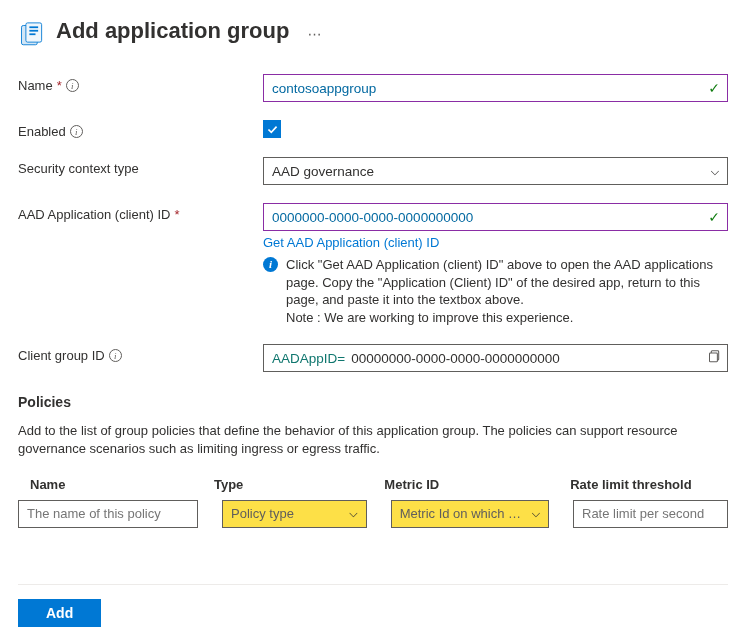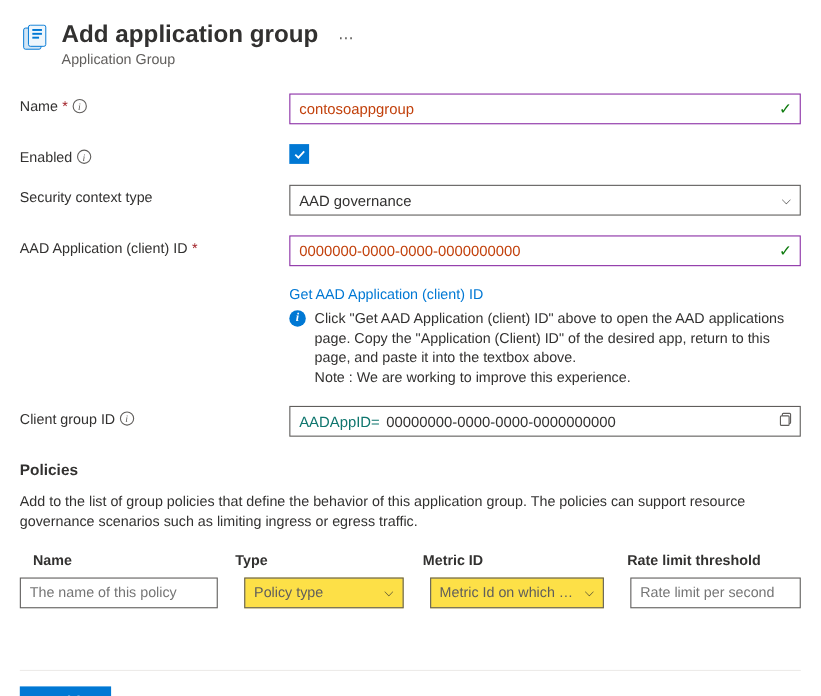--- a/index.html
+++ b/index.html
@@ -21,40 +21,40 @@
     .required { color: #a4262c; }
     .info-icon {
       display: inline-flex; align-items: center; justify-content: center;
       width: 13px; height: 13px; border: 1px solid #605e5c; border-radius: 50%;
       font-size: 9px; color: #605e5c; font-style: italic; font-family: serif;
       cursor: help;
     }
     .form-control { flex: 1; }
     .text-input {
       width: 100%; height: 28px; padding: 0 30px 0 8px;
-      border: 1px solid #8a2da5; font-size: 13.5px; color: #c2410c;
+      border: 1px solid #8a2da5; font-size: 13.5px; color: #0369a1;
       outline: none; position: relative;
     }
     .input-wrap { position: relative; }
     .input-check {
       position: absolute; right: 8px; top: 50%; transform: translateY(-50%);
       color: #107c10; font-size: 14px;
     }
     .checkbox {
       width: 18px; height: 18px; background: #0078d4; display: flex;
       align-items: center; justify-content: center; cursor: pointer;
     }
     .checkbox svg { width: 13px; height: 13px; }
     .select {
       width: 100%; height: 28px; padding: 0 8px; border: 1px solid #605e5c;
       font-size: 13.5px; color: #323130; display: flex; align-items: center;
       justify-content: space-between; cursor: pointer; background: #fff;
     }
     .chevron { font-size: 11px; color: #323130; }
-    .link { color: #0078d4; font-size: 13px; cursor: pointer; margin-top: 18px; display: block; }
+    .link { color: #0078d4; font-size: 13px; cursor: pointer; margin-top: 4px; display: block; }
     .info-box { display: flex; gap: 8px; margin-top: 6px; font-size: 13px; color: #323130; line-height: 1.35; }
     .info-box-icon {
       width: 15px; height: 15px; background: #0078d4; border-radius: 50%;
       color: #fff; display: flex; align-items: center; justify-content: center;
       font-size: 11px; font-weight: bold; font-style: italic; flex-shrink: 0;
       font-family: serif; margin-top: 1px;
     }
     .readonly-wrap { position: relative; width: 100%; }
     .readonly {
       width: 100%; height: 28px; border: 1px solid #605e5c;
@@ -98,21 +98,20 @@
     <svg viewBox="0 0 32 32">
         <rect x="4" y="4" width="18" height="22" rx="2" fill="#d2e6f6" stroke="#0078d4" stroke-width="1"></rect>
         <rect x="9" y="1" width="18" height="22" rx="2" fill="#eef6fc" stroke="#0078d4" stroke-width="1"></rect>
         <rect x="13" y="5" width="10" height="2" fill="#0078d4"></rect>
         <rect x="13" y="9" width="10" height="2" fill="#0078d4"></rect>
         <rect x="13" y="13" width="7" height="2" fill="#0078d4"></rect>
       </svg>
   </div>
   <div class="header-text">
     <h1>Add application group</h1>
-    <div class="subtitle">Application Group</div>
   </div>
   <div class="header-dots">⋯</div>
 </div>
 
 <div class="form-row">
   <div class="form-label">
     <span>Name</span>
     <span class="required">*</span>
     <span class="info-icon">i</span>
   </div>

